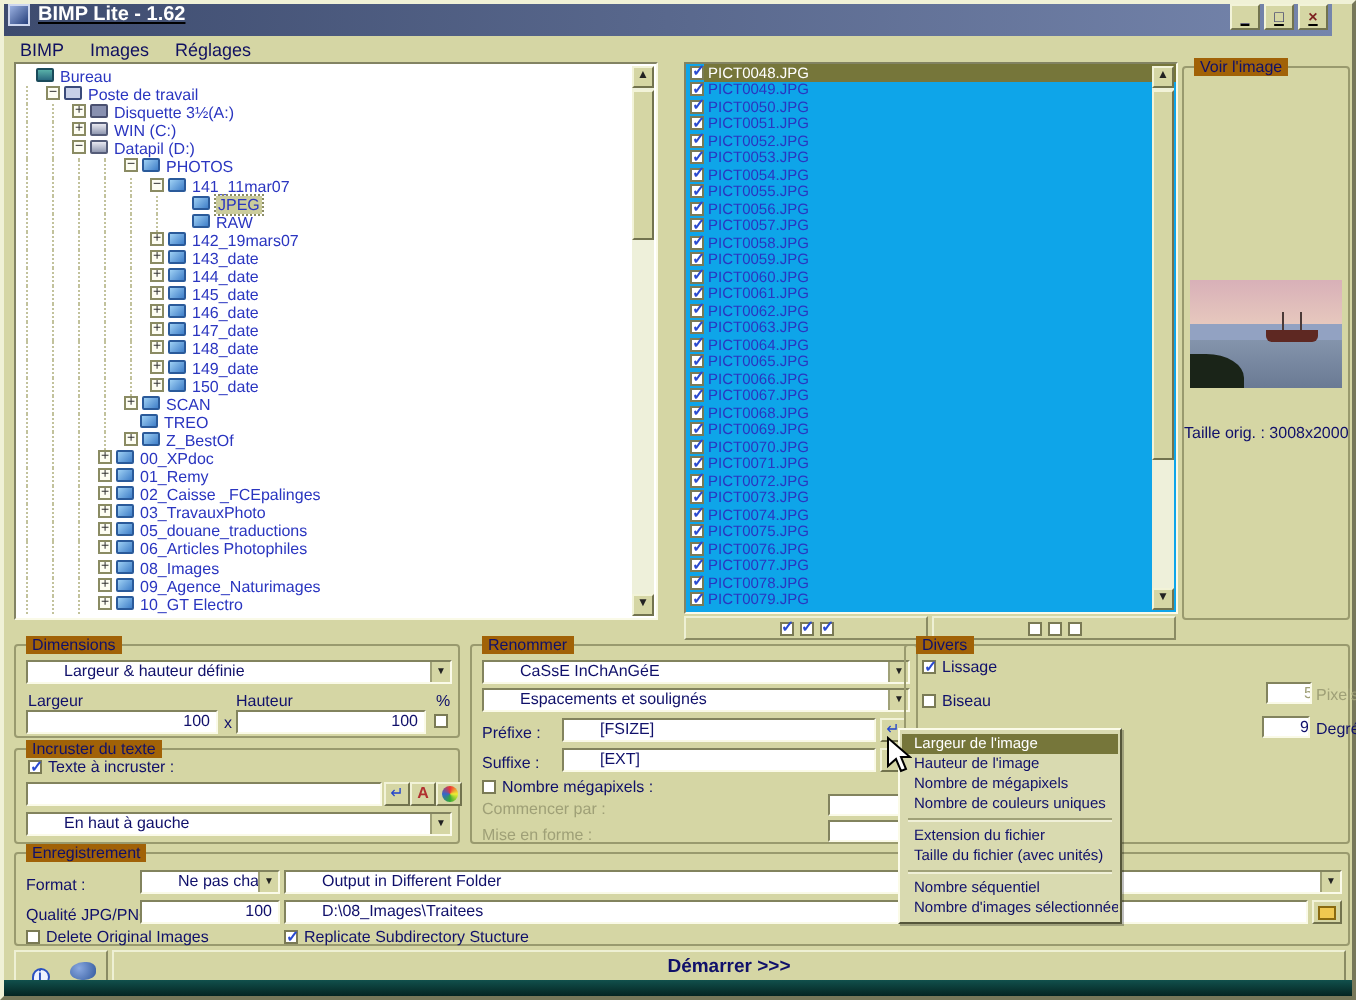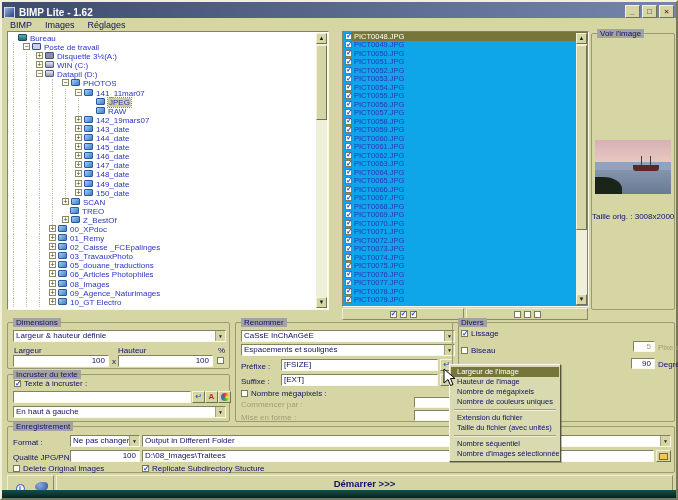--- a/index.html
+++ b/index.html
@@ -1,22 +1,22 @@
 <!DOCTYPE html>
 <html><head>
 <meta charset="utf-8">
 <style>
   * { margin:0; padding:0; box-sizing:border-box; }
   html,body { width:678px; height:500px; }
   body { font-family:"Liberation Sans", sans-serif; background:#d5d6a4; position:relative; overflow:hidden; }
   #win { position:absolute; inset:0; border:2px solid; border-color:#f0f1d6 #77785a #77785a #f0f1d6; background:#d5d6a4; }
 
   
-  .titlebar { position:absolute; left:0; top:0; right:0; height:16px;
-    background:linear-gradient(90deg,#3d4b6e,#7585ac); display:flex; align-items:flex-end; padding:0 2px; }
+  .titlebar { position:absolute; left:0; top:0; right:10px; height:16px;
+    background:linear-gradient(90deg,#3d4b6e,#7585ac); display:flex; align-items:flex-start; padding:0 2px;text-decoration:underline; }
   .appicon { width:11px; height:11px; background:linear-gradient(135deg,#9ab0e0,#27407c); border:1px solid #cdd6ee; flex:none; }
   .title { color:#fff; font-size:10px; font-weight:bold; margin-left:4px; flex:1; white-space:nowrap; }
   .winbtn { width:15px; height:13px; background:#d5d6a4; border:1px solid; border-color:#f2f3d8 #72734e #72734e #f2f3d8;
     font-size:8px; line-height:11px; text-align:center; color:#1a1a60; margin-left:2px; font-weight:bold; flex:none; }
   .winbtn.close { color:#7c1f1f; }
 
   
   .menubar { position:absolute; left:2px; top:17px; height:13px; font-size:9px; color:#101060; white-space:nowrap; }
   .menuitem { display:inline-block; padding:1px 7px 1px 6px; }
 
@@ -49,26 +49,26 @@
   .frow { height:8.5px; display:flex; align-items:center; padding-left:2px; }
   .fname { padding-left:2px; }
   .frow.sel .fname { background:#76763a; color:#fff; flex:1; }
   .cb { width:7px; height:7px; border:1px solid #7a7a55; background:#fff; position:relative; flex:none; display:inline-block; }
   .cb.checked::after { content:"\2713"; position:absolute; left:0; top:-2.5px; font-size:8px; color:#2a4ad0; font-weight:bold; }
   .checkbtn { position:absolute; height:12px; background:#d5d6a4; border:1px solid; border-color:#eef0d4 #8a8b63 #8a8b63 #eef0d4;
     display:flex; align-items:center; justify-content:center; gap:3px; }
 
   
   .group { position:absolute; border:1px solid #999a6e; border-radius:2px; }
-  .glabel { position:absolute; top:-5px; left:5px; background:#a3a3a3; padding:0 3px; font-size:8px; color:#10106a; white-space:nowrap; }
+  .glabel { position:absolute; top:-5px; left:5px; background:#a16207; padding:0 3px; font-size:8px; color:#10106a; white-space:nowrap; }
   .slabel { position:absolute; font-size:8px; color:#10106a; white-space:nowrap; }
   .slabel.gray, .gray { color:#9fa077;text-align:right; }
 
   .input, .combo { position:absolute; height:12px; background:#fff; border:1px solid; border-color:#82835e #fafae8 #fafae8 #82835e;
-    font-size:8px; color:#10106a; line-height:10px; padding-left:2px; white-space:nowrap; overflow:hidden; }
+    font-size:8px; color:#10106a; line-height:10px; padding-left:18px; white-space:nowrap; overflow:hidden; }
   .input.right { text-align:right; padding-right:3px; }
   .input.dis { color:#a0a078; }
   .combo .arrow { position:absolute; right:0; top:0; bottom:0; width:10px; background:#d5d6a4; border-left:1px solid #a0a178;
     text-align:center; font-size:5px; line-height:10px; color:#222; }
   .cbrow { position:absolute; display:flex; align-items:center; gap:3px; font-size:8px; color:#10106a; white-space:nowrap; }
   .ibtn { position:absolute; width:13px; height:12px; background:#d5d6a4; border:1px solid; border-color:#f2f3d8 #72734e #72734e #f2f3d8;
     font-size:8px; text-align:center; line-height:9px; color:#2244cc; }
   .ibtn .fA { color:#b03030; font-weight:bold; font-size:8px; }
   .colorwheel { display:inline-block; width:8px; height:8px; border-radius:50%; margin-top:1px;
     background:conic-gradient(#e33,#ee3,#3a3,#36c,#e33); }

